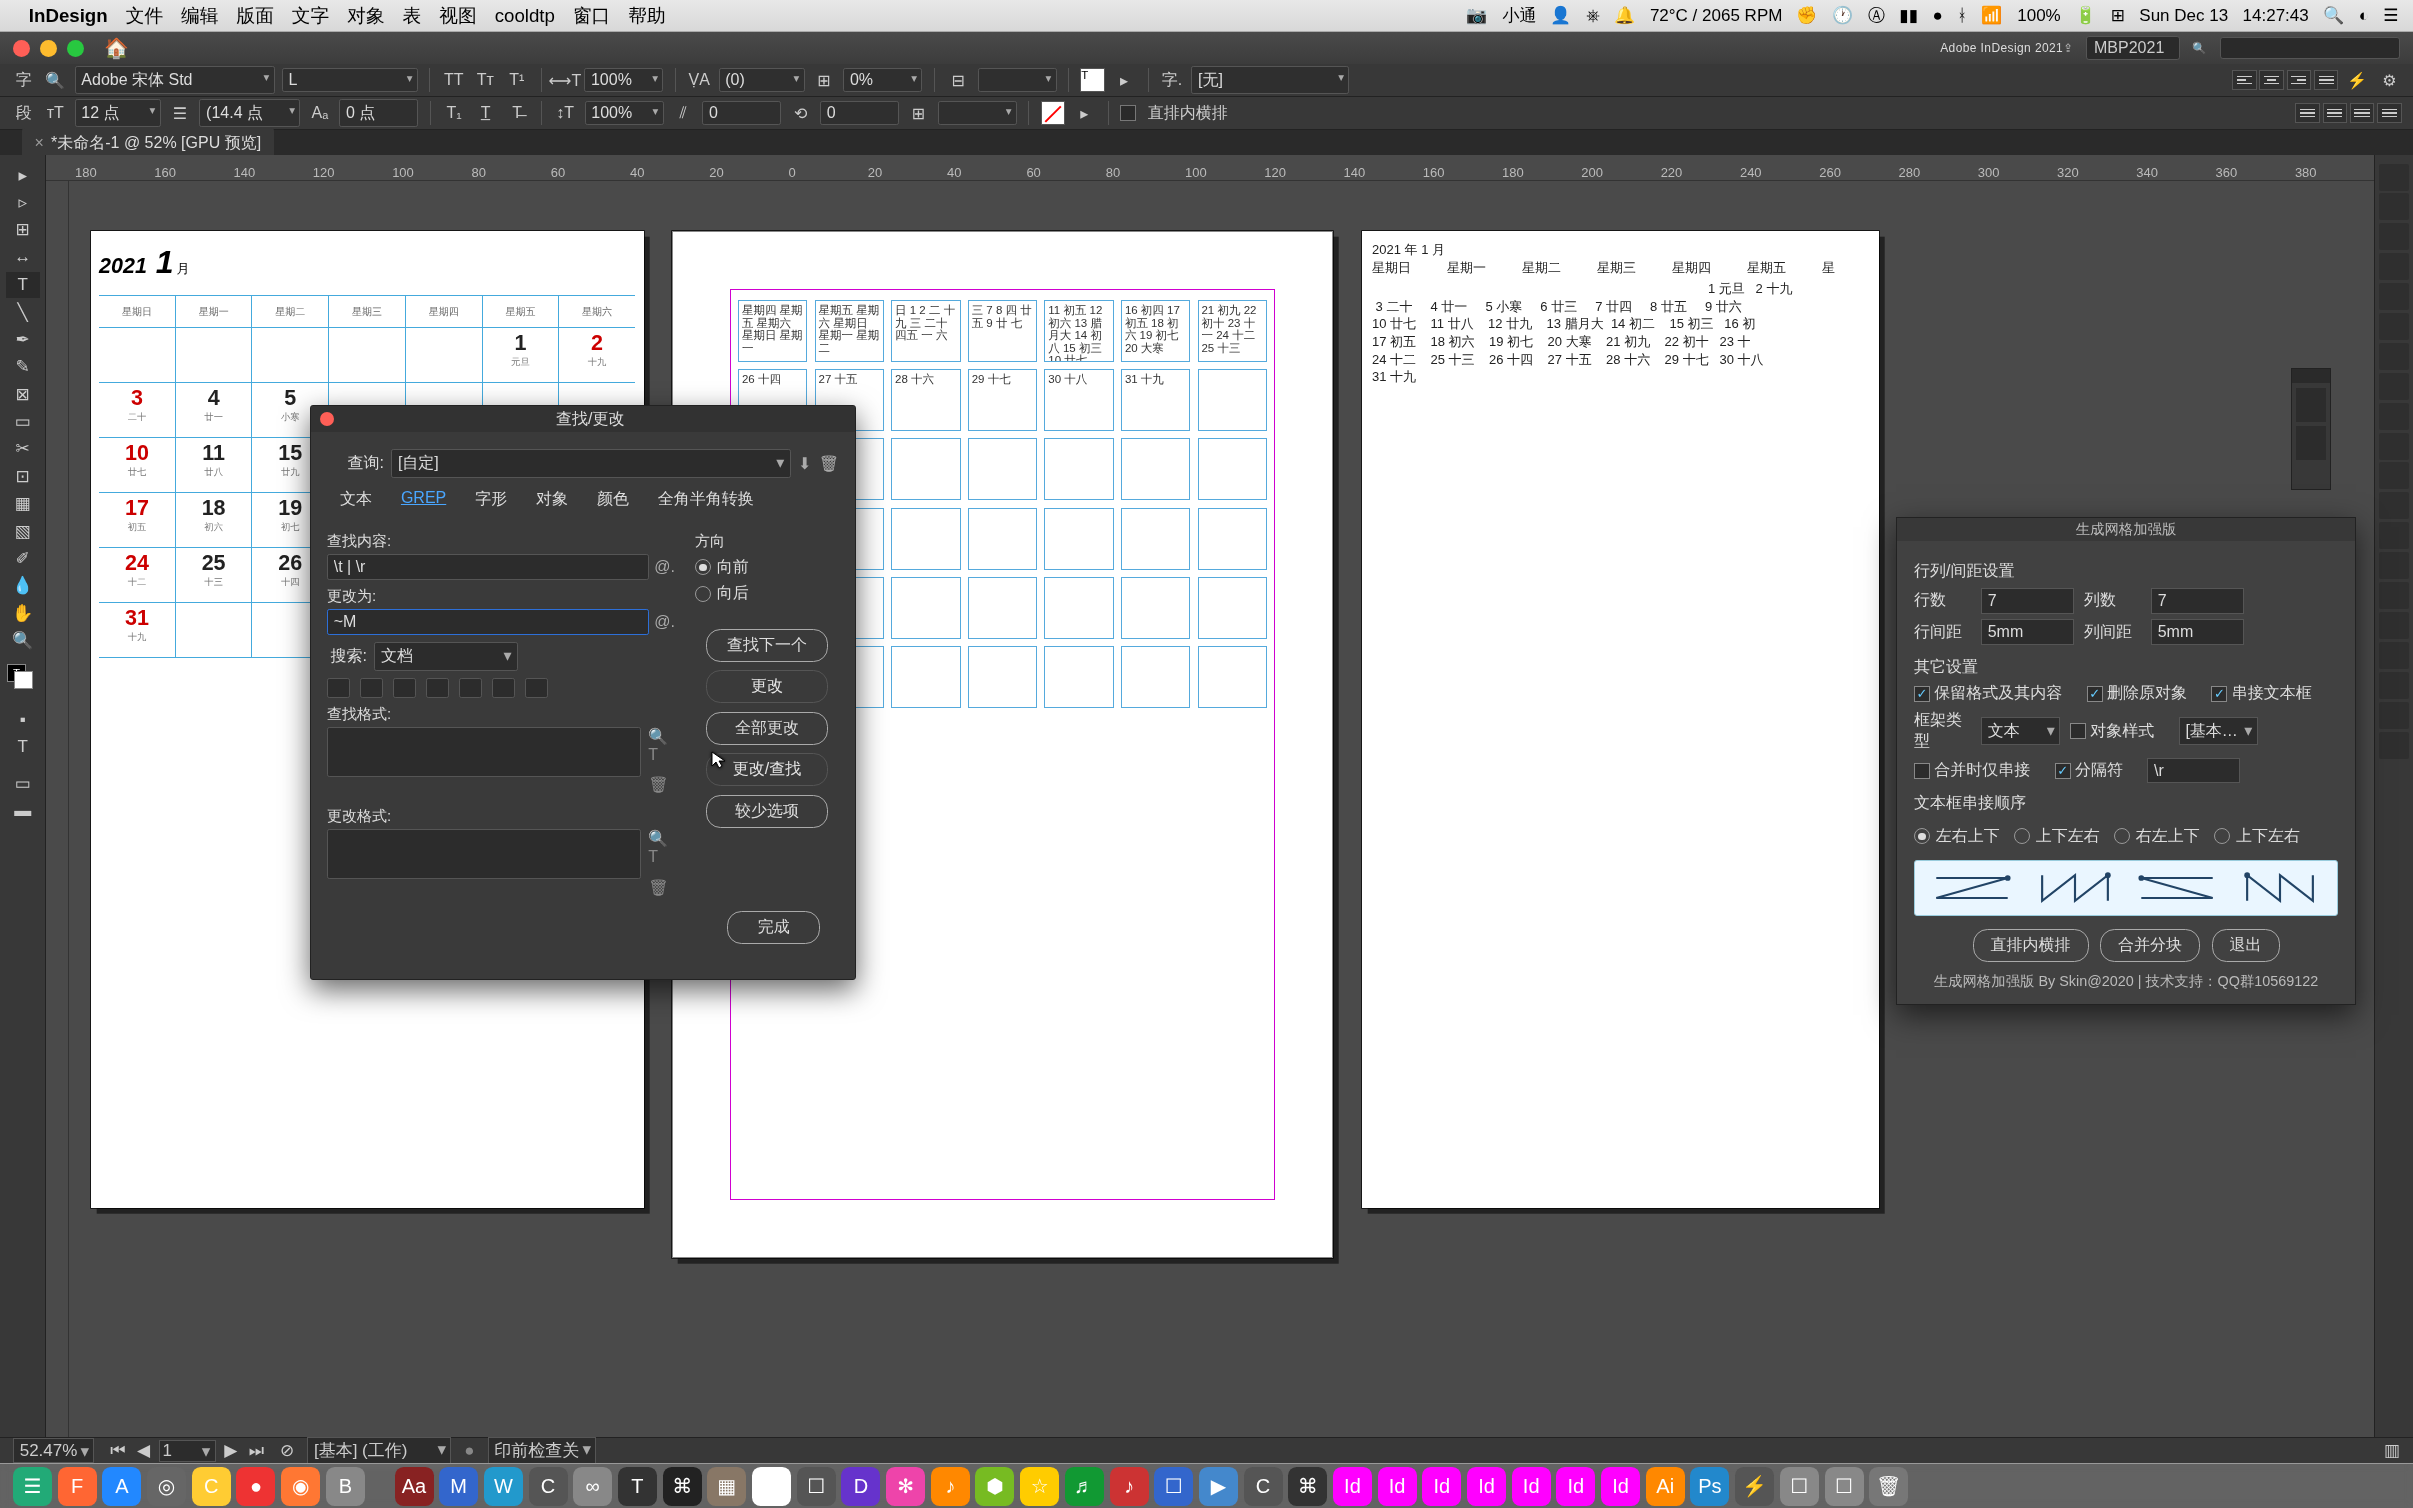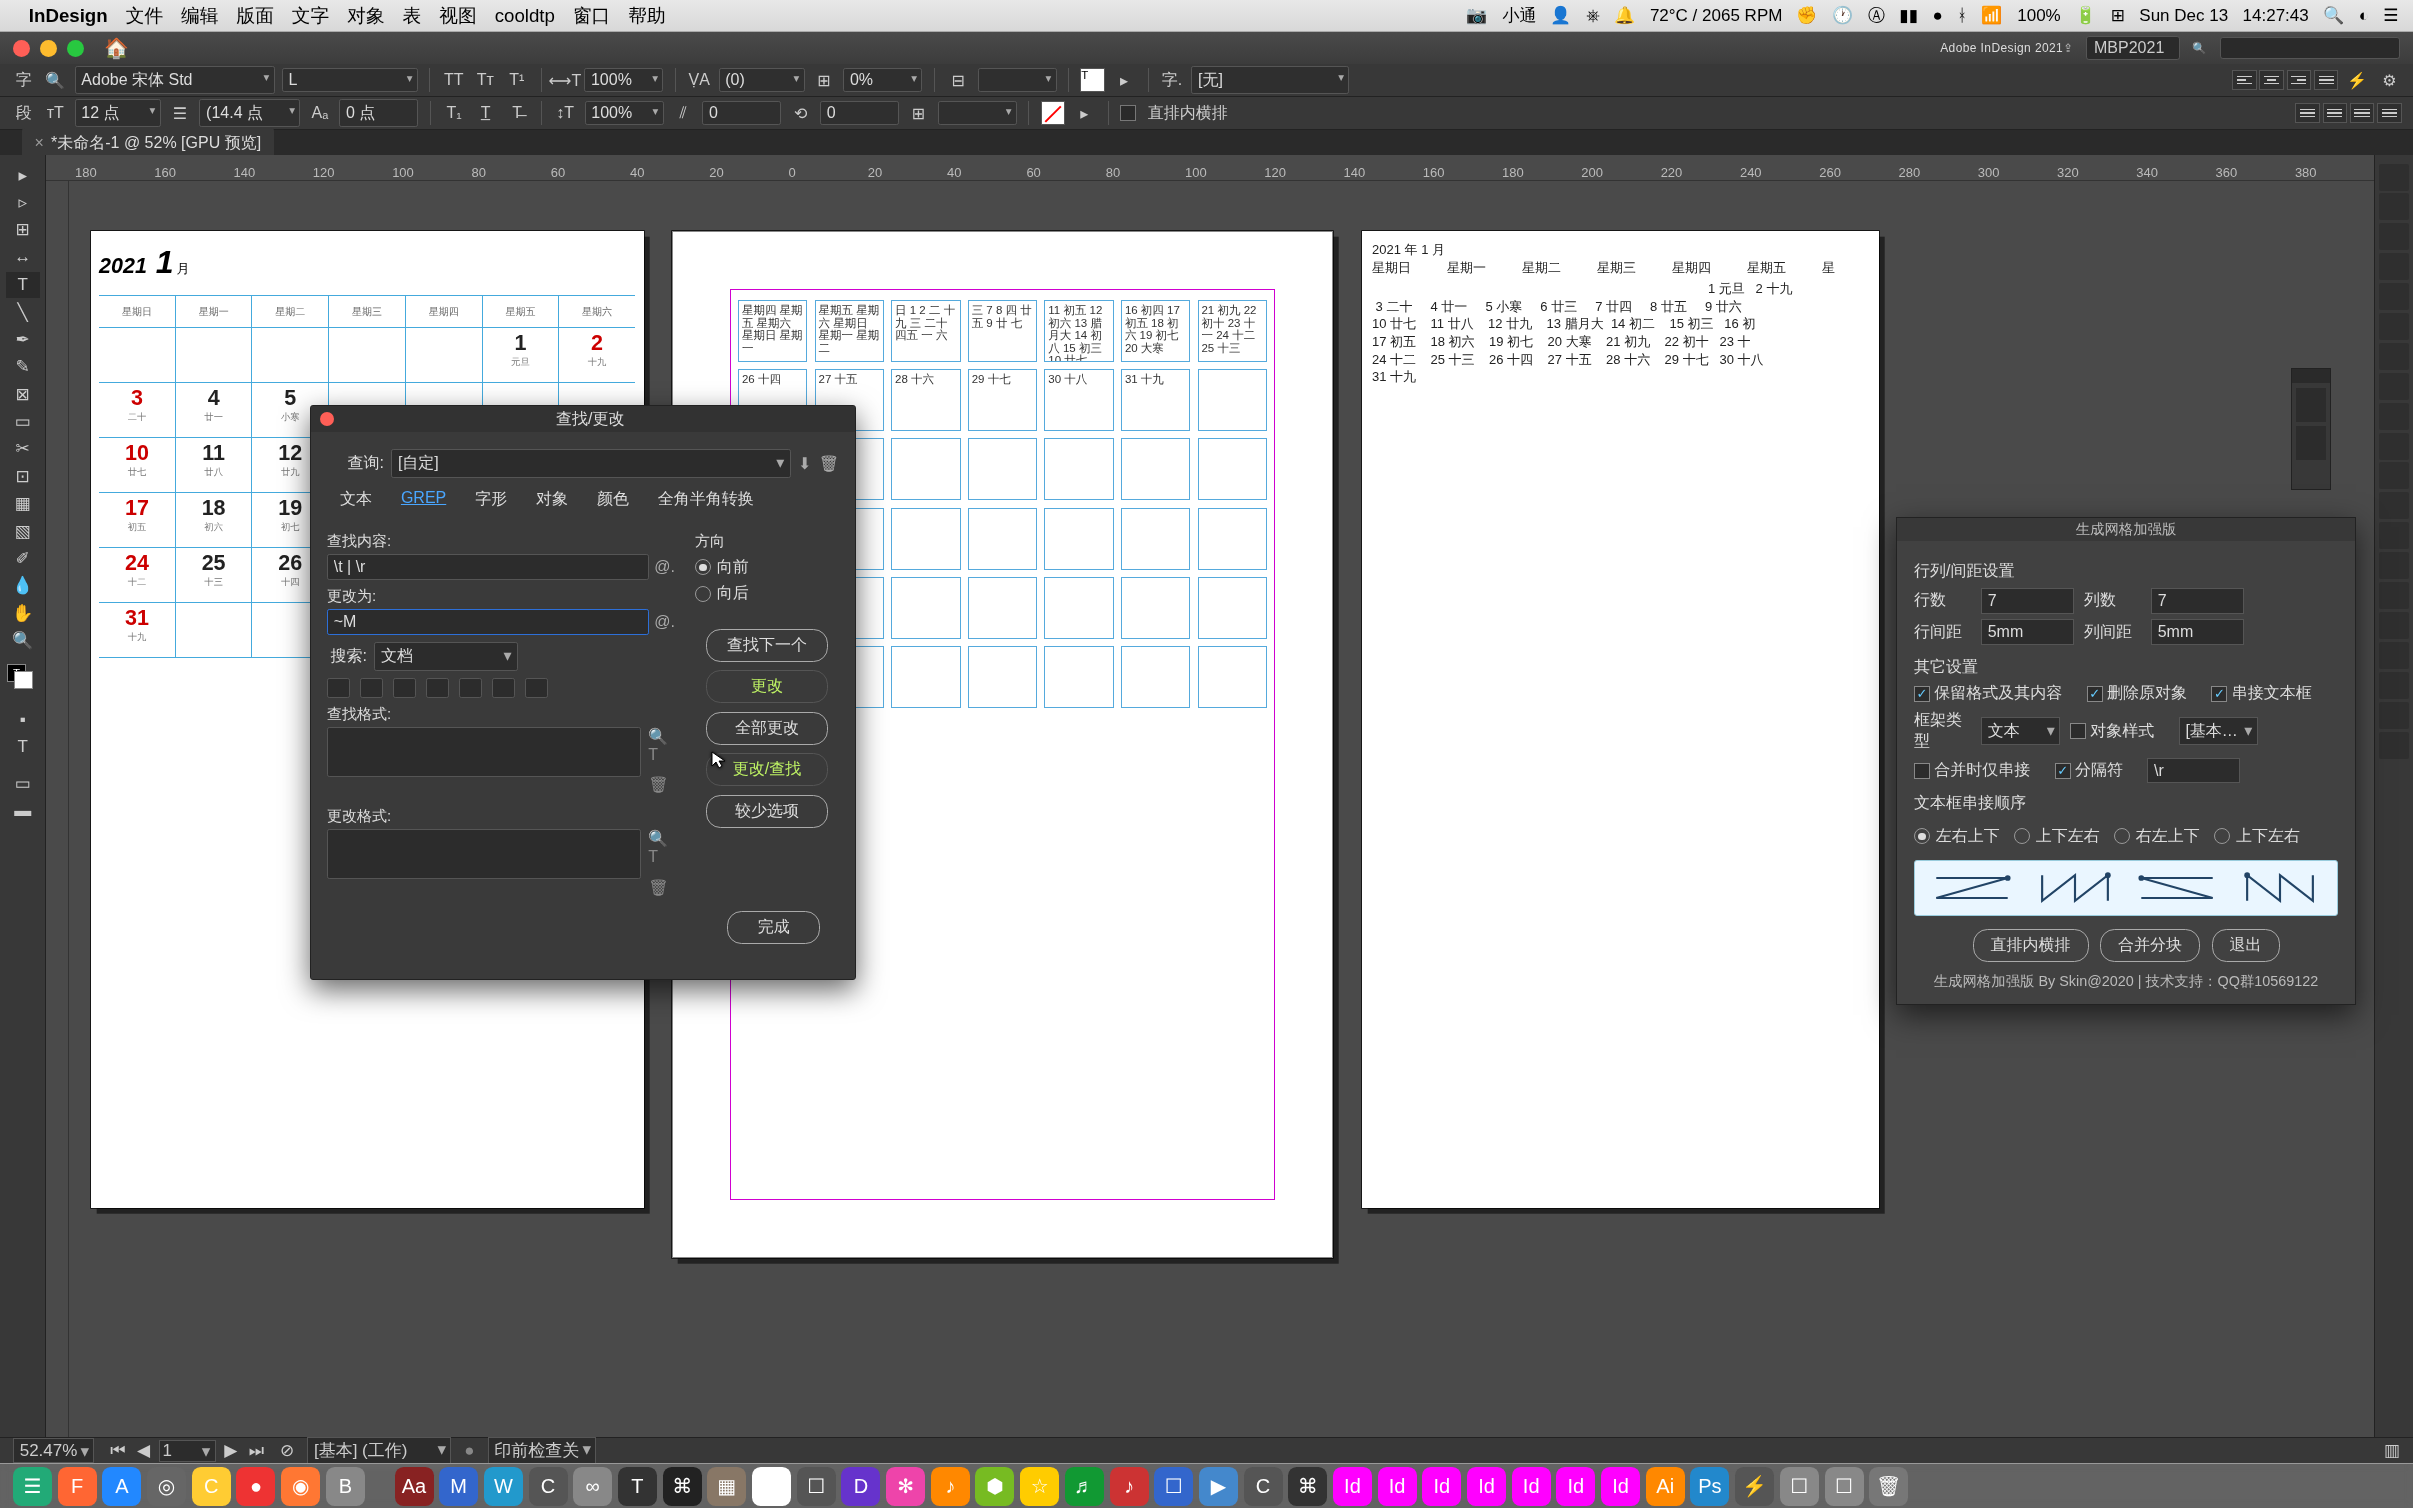--- a/index.html
+++ b/index.html
@@ -105,21 +105,21 @@
 .fc-cols { display:flex; gap:20px; }
 .fc-left { flex:1; }
 .fc-right { width:144px; }
 .fc-field { width:100%; background:#2c2c2c; border:0.7px solid #555; color:#ddd; font-size:16px; padding:2.9px 5.7px; border-radius:2.2px; }
 .fc-field.focus { border:1.4px solid #2d6fd8; }
 .fc-smlabel { font-size:15px; margin:7.2px 0 2.9px; }
 .fc-radio { display:flex; align-items:center; gap:5.7px; margin:5.7px 0; font-size:16px; }
 .fc-radio .r { width:16px; height:16px; border:1.4px solid #999; border-radius:50%; display:inline-flex; align-items:center; justify-content:center; }
 .fc-radio .r.on::after { content:""; width:7.2px; height:7.2px; background:#ddd; border-radius:50%; }
 .fc-btn { display:block; width:122px; padding:5px 0; text-align:center; border:1.1px solid #aaa; border-radius:14.4px; margin:8.6px auto; font-size:16px; background:#3a3a3a; color:#ddd; }
-.fc-btn.disabled { color:#bef264; border-color:#555; }
+.fc-btn.disabled { color:#e5e5e5; border-color:#555; }
 .fc-iconrow { display:flex; gap:10px; margin:7.2px 0; }
 .fc-iconrow span { width:23px; height:20px; background:#2c2c2c; border:0.7px solid #555; border-radius:2.2px; }
 .fc-fmtbox { width:100%; height:50px; background:#2c2c2c; border:0.7px solid #555; border-radius:2.2px; }
 .fc-done { width:93px; margin:14.4px 18.7px 0 auto; }
 
 
 .gg-panel { position:absolute; right:57px; top:517px; width:460px; background:#414141; border:0.7px solid #222; box-shadow:0 10px 29px rgba(0,0,0,.6); color:#ddd; font-size:16px; }
 .gg-title { height:23px; text-align:center; font-size:14.4px; color:#bbb; background:#383838; line-height:23px; }
 .gg-body { padding:13px 17px; }
 .gg-sec { font-size:16px; margin:7.2px 0 5.7px; }
@@ -500,21 +500,21 @@
               <div class="cal1-row">
                 <div class="cal1-cell sun">
                   <div class="n">10</div>
                   <div class="s">廿七</div>
                 </div>
                 <div class="cal1-cell">
                   <div class="n">11</div>
                   <div class="s">廿八</div>
                 </div>
                 <div class="cal1-cell">
-                  <div class="n">12</div>
+                  <div class="n">15</div>
                   <div class="s">廿九</div>
                 </div>
                 <div class="cal1-cell">
                   <div class="n"></div>
                   <div class="s"></div>
                 </div>
                 <div class="cal1-cell">
                   <div class="n"></div>
                   <div class="s"></div>
                 </div>

